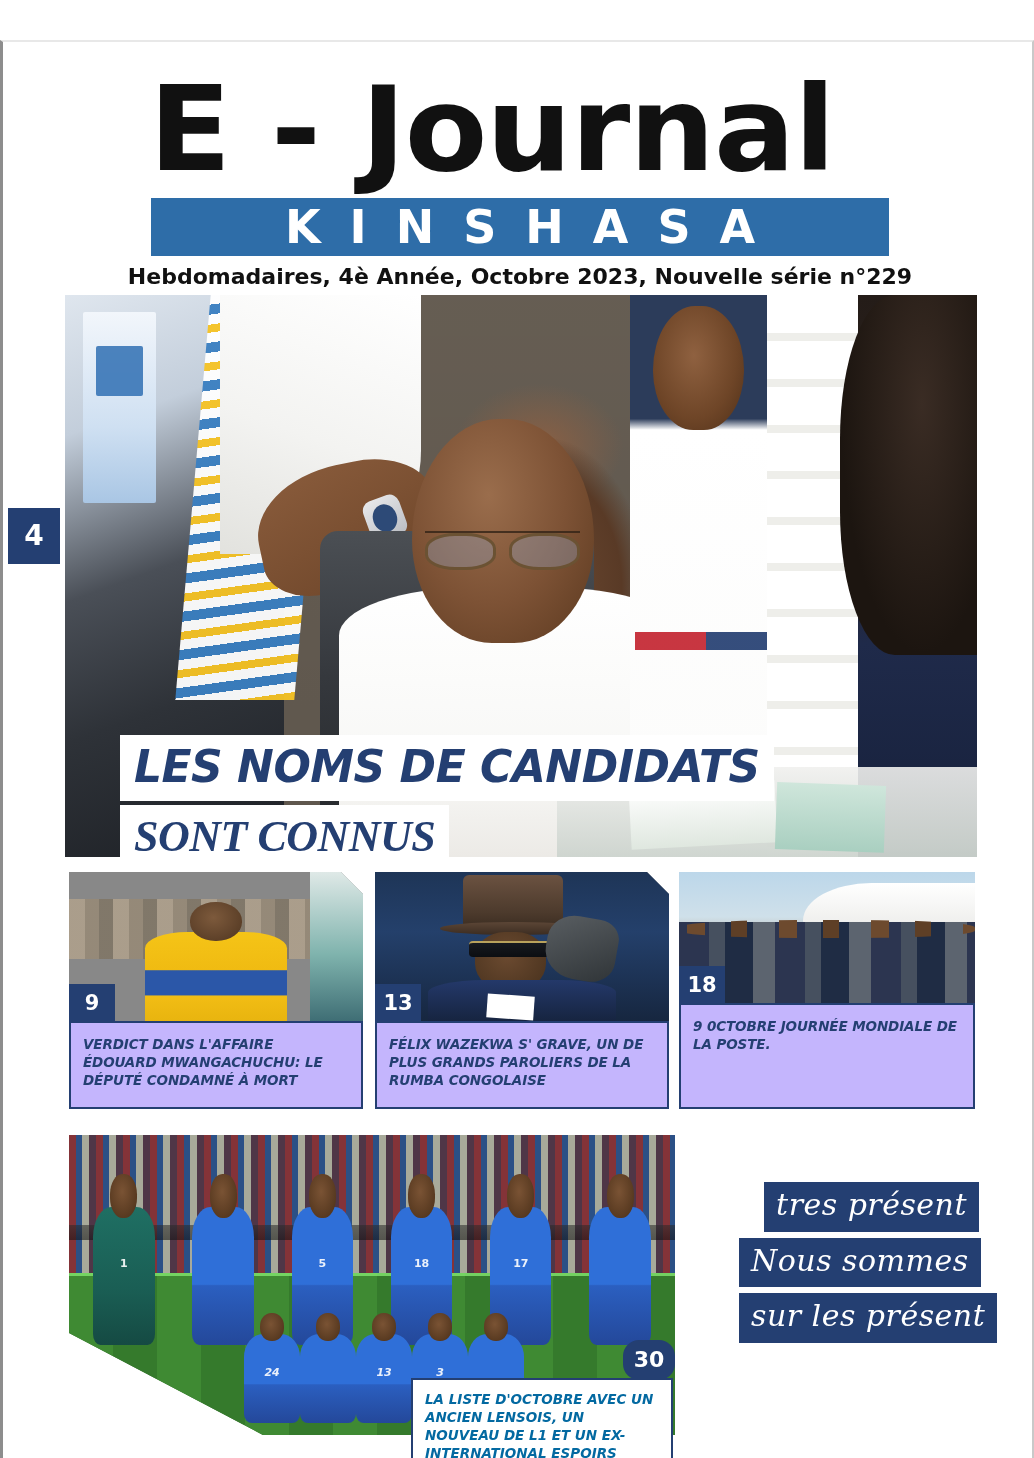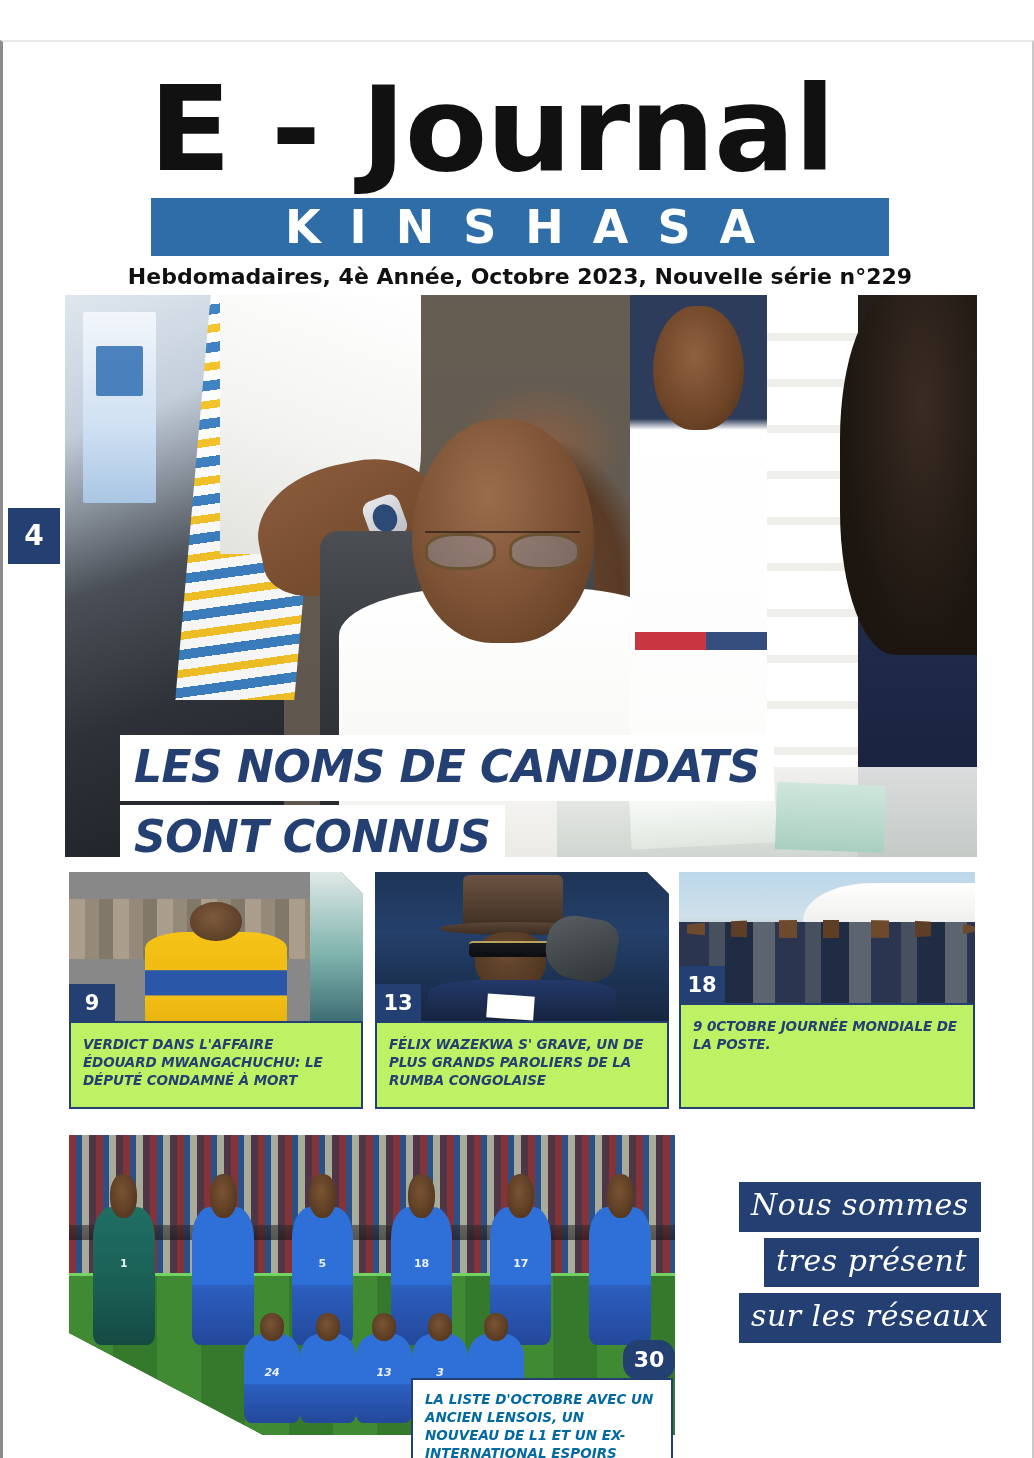--- a/index.html
+++ b/index.html
@@ -232,21 +232,21 @@
     color: #243F72;
     font-family: "DejaVu Sans", sans-serif;
     font-style: italic;
     font-weight: bold;
     font-size: 44px;
     line-height: 1.22;
     padding: 5px 14px 7px 14px;
     white-space: nowrap;
     letter-spacing: -0.5px;
   }
-  .hl-line + .hl-line { margin-top: 4px; }
+  .hl-line + .hl-line { margin-top: 4px; font-family: Liberation Serif, serif; }
 
   .badge {
     position: absolute;
     background: #243F72;
     color: #ffffff;
     font-family: "DejaVu Sans", sans-serif;
     font-weight: bold;
     text-align: center;
     z-index: 6;
   }
@@ -381,21 +381,21 @@
   .ph3-heads {
     position:absolute; left:0; top:36%; width:100%; height:14%;
     background: repeating-linear-gradient(90deg,
       transparent 0 8px, #6d4a2e 8px 26px, transparent 26px 52px, #5e3f26 52px 68px, transparent 68px 92px);
     border-radius: 40%;
   }
 
   .card-caption {
     position: relative;
     margin-top: -1px;
-    background: #bef264;
+    background: #c4b5fd;
     border: 2px solid #243F72;
     box-sizing: border-box;
     padding: 12px 12px 10px 12px;
     color: #243F72;
     font-family: "DejaVu Sans", sans-serif;
     font-style: italic;
     font-weight: bold;
     font-size: 13.5px;
     line-height: 1.34;
     letter-spacing: -0.1px;
@@ -657,23 +657,23 @@
       <div class="fb-p crouch">
           <span class="num"></span>
         </div>
     </div>
   </div>
   <div class="badge badge-football">30</div>
   <div class="football-caption">LA LISTE D'OCTOBRE AVEC UN ANCIEN LENSOIS, UN NOUVEAU DE L1 ET UN EX-INTERNATIONAL ESPOIRS ANGLAIS !</div>
 
   <div class="social">
     <div class="social-row">
+      <span class="social-line">tres présent</span>
+    </div>
+    <div class="social-row">
       <span class="social-line">Nous sommes</span>
     </div>
     <div class="social-row">
-      <span class="social-line">tres présent</span>
-    </div>
-    <div class="social-row">
-      <span class="social-line">sur les réseaux</span>
+      <span class="social-line">sur les présent</span>
     </div>
   </div>
 
 </div>
 
 </body></html>

